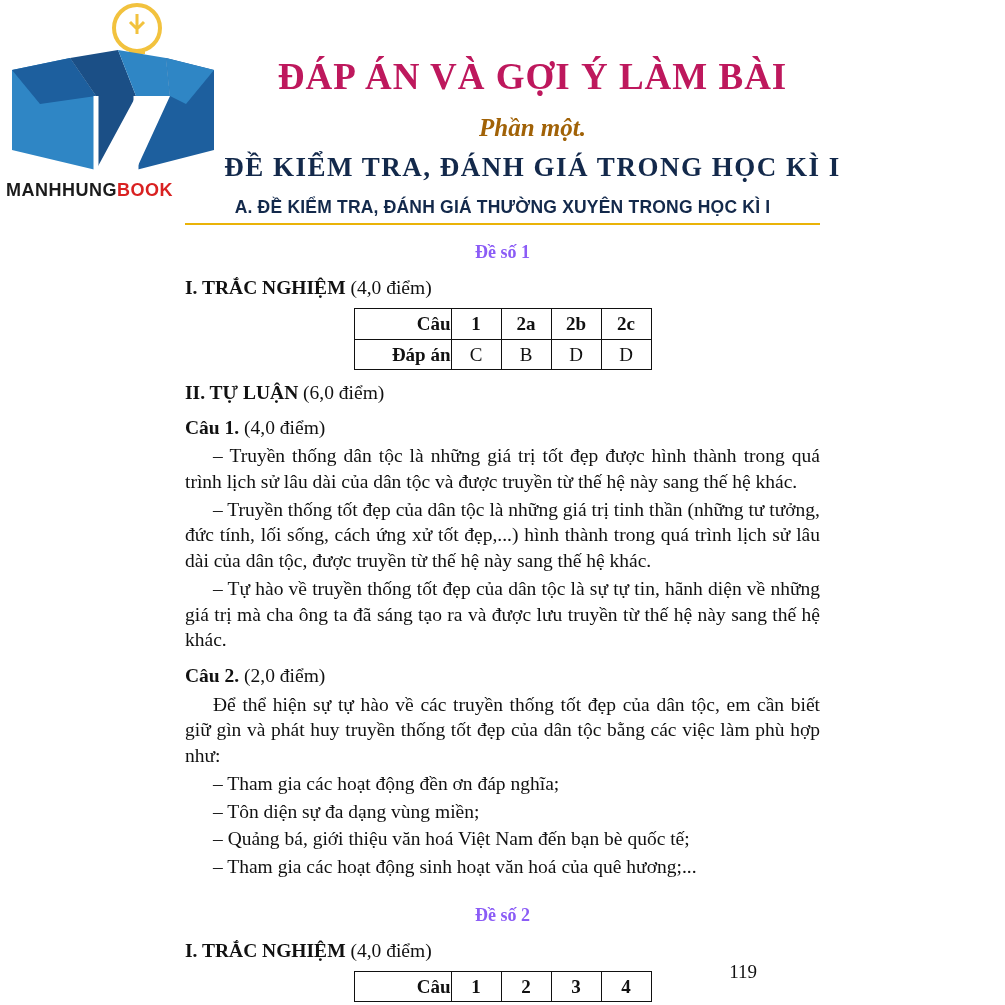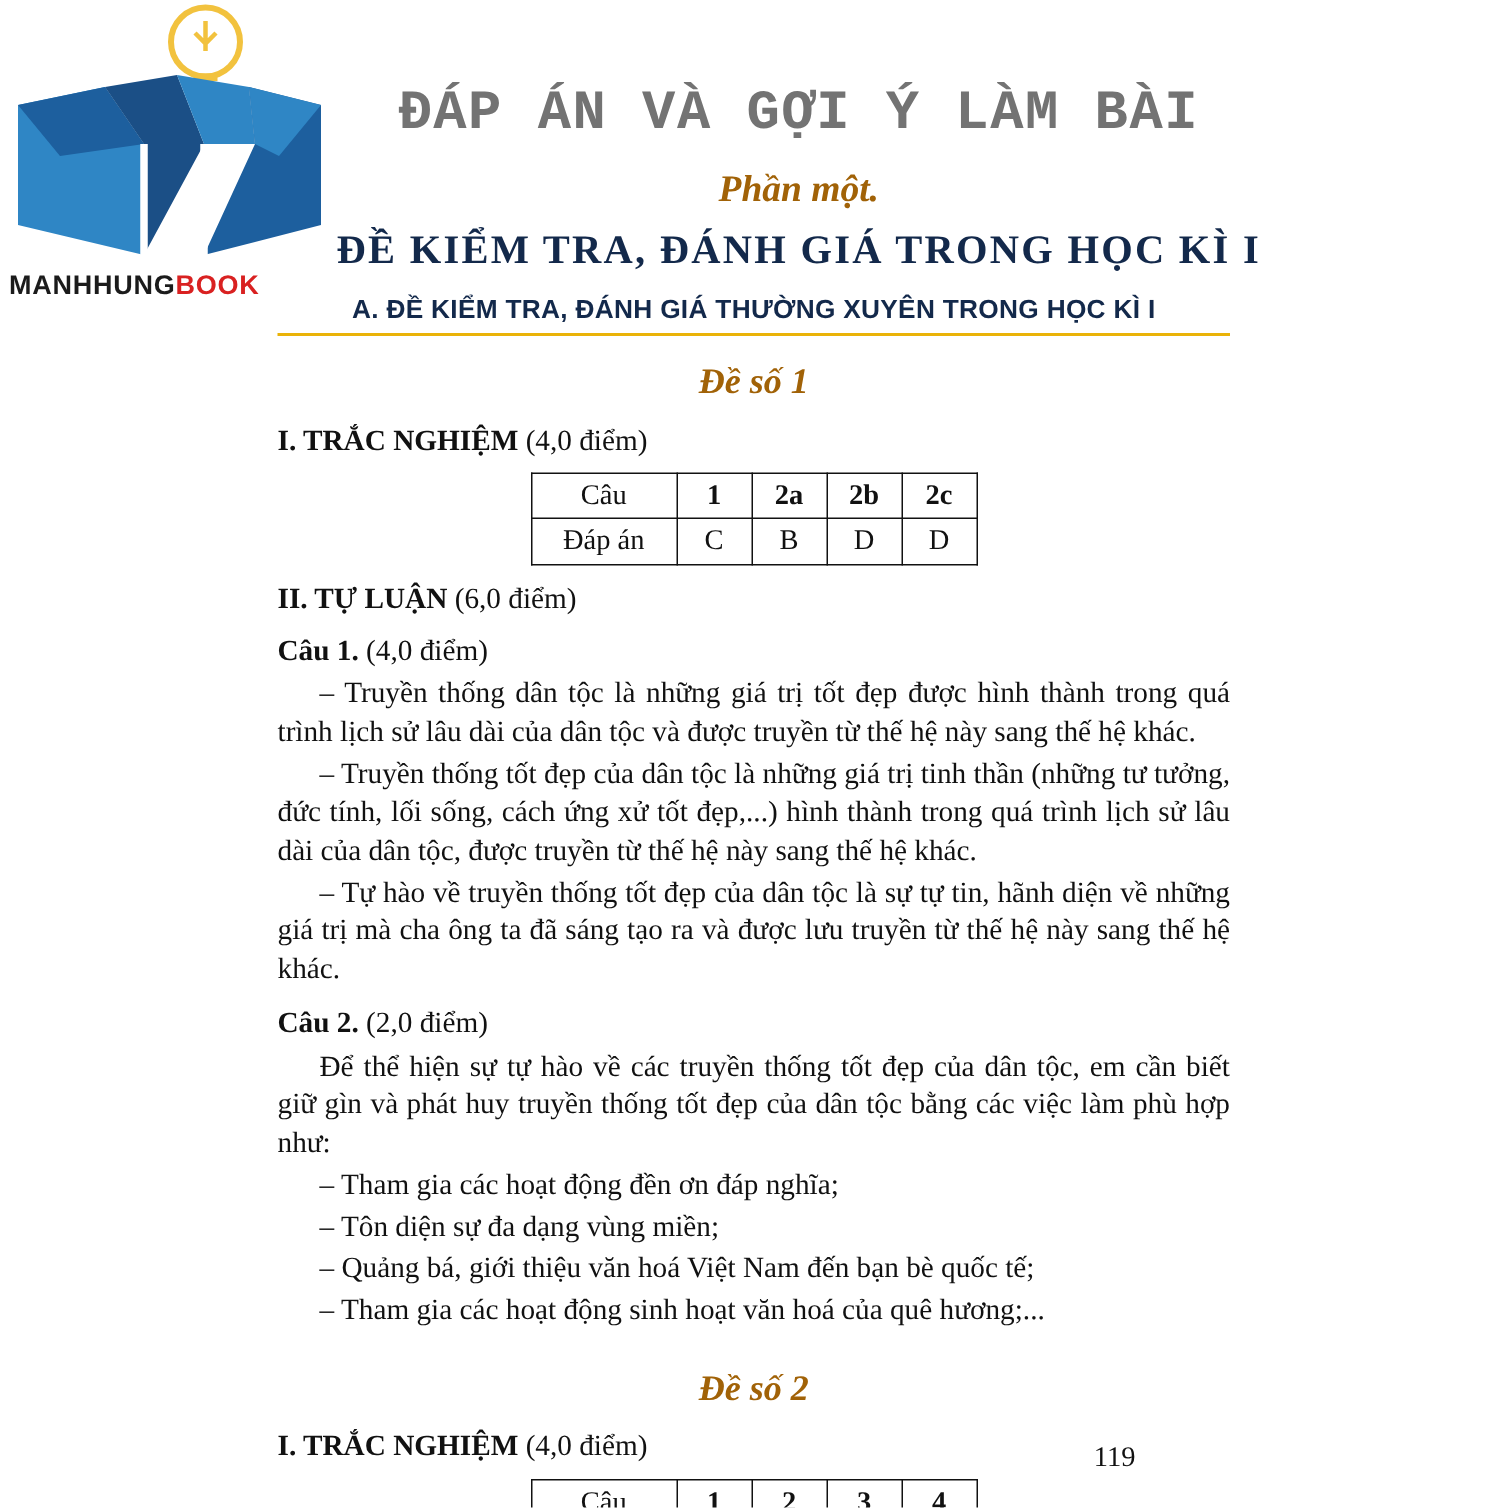--- a/index.html
+++ b/index.html
@@ -44,24 +44,24 @@
   .page {
     position: absolute;
     left: 0;
     top: 0;
     width: 1005px;
     height: 1005px;
   }
 
   .doc-title {
     text-align: center;
-    font-family: Liberation Mono, monospace;
+    font-family: Liberation Serif, serif;
     font-size: 37px;
     font-weight: bold;
-    color: #737373;
+    color: #be185d;
     letter-spacing: 1px;
     margin: 55px 0 0 0;
     padding-left: 60px;
   }
   .part-label {
     text-align: center;
     font-size: 25px;
     font-style: italic;
     font-weight: bold;
     color: #a16207;
@@ -93,24 +93,23 @@
   .content {
     margin: 0 185px 0 185px;
     font-size: 19.5px;
     line-height: 1.32;
     text-align: justify;
   }
 
   .de-so {
     text-align: center;
     font-weight: bold;
-    font-style: italic;
-    font-size: 24px;
+    font-size: 18px;
     margin-top: 16px;
-    color: #a16207;
+    color: #8b5cf6;
   }
 
   .heading {
     font-weight: bold;
     margin-top: 10px;
   }
   .heading .light {
     font-weight: normal;
   }
 
@@ -131,22 +130,23 @@
   table.ans td, table.ans th {
     border: 1.3px solid #111;
     text-align: center;
     padding: 2px 0;
     font-weight: normal;
   }
   table.ans th {
     font-weight: bold;
   }
   table.ans .lead {
-    font-weight: normal;
+    font-weight: bold;
     width: 96px;
+    text-align: right;
   }
   table.ans .cell {
     width: 49px;
   }
 
   .page-number {
     position: absolute;
     right: 248px;
     bottom: 22px;
     font-size: 19px;

